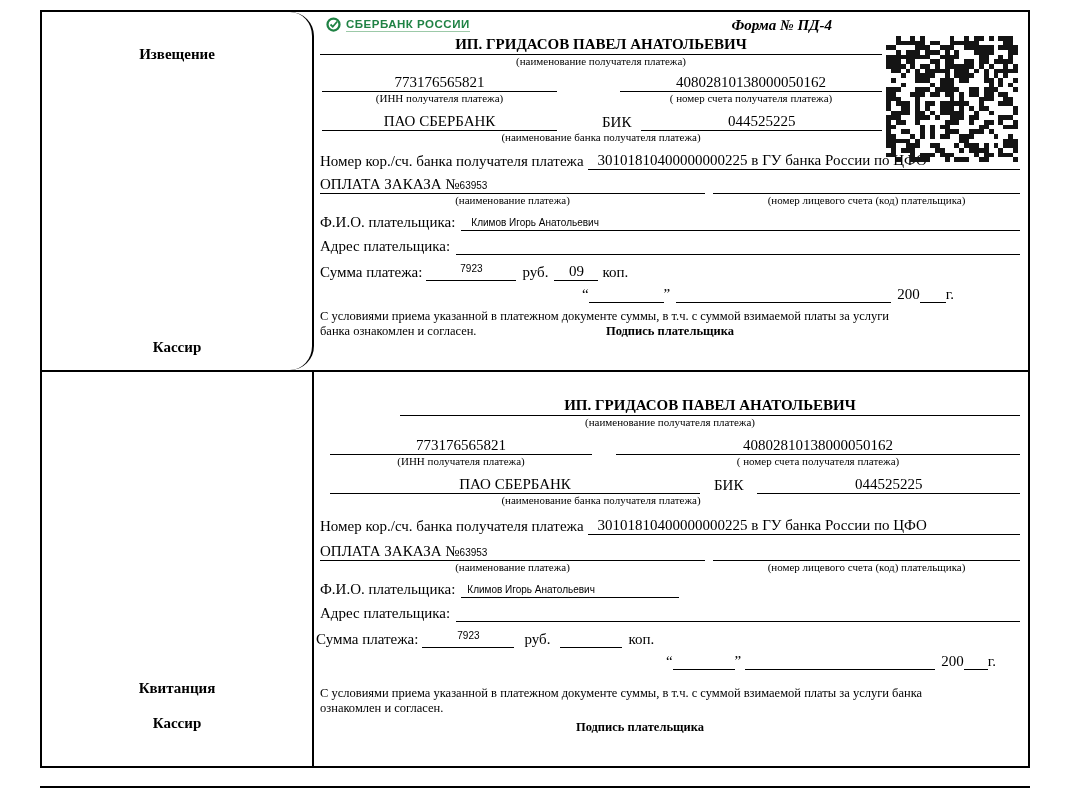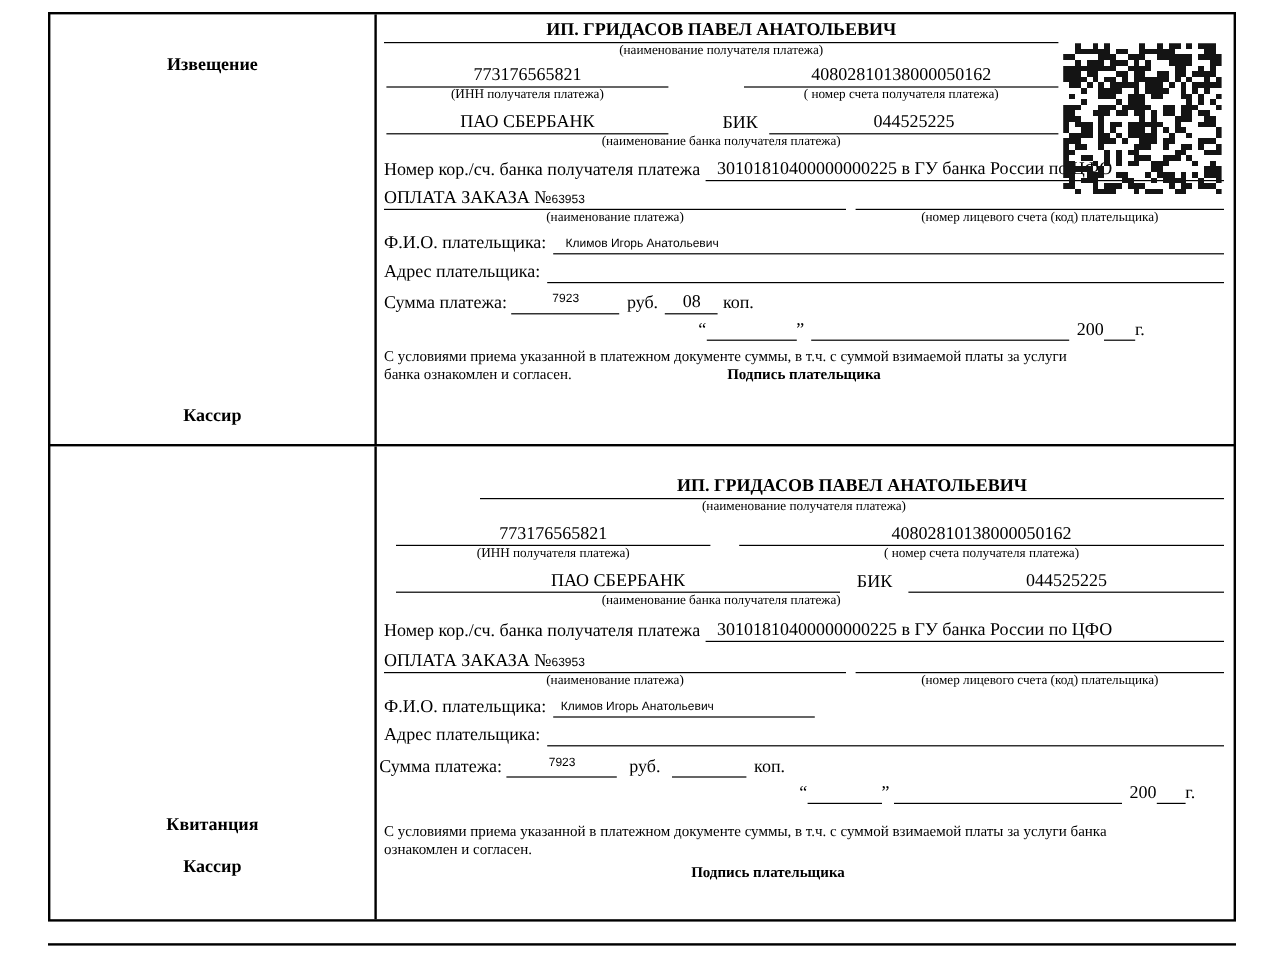--- a/index.html
+++ b/index.html
@@ -6,21 +6,21 @@
   html,body { background:#fff; }
   body {
     width:1073px; height:807px; position:relative;
     font-family:"Liberation Serif", serif; color:#000; font-size:15px;
   }
   .sheet { position:absolute; left:40px; top:10px; width:990px; }
   .box { display:flex; border:2px solid #000; background:#fff; }
   .box.top { height:362px; }
   .box.bottom { height:398px; margin-top:-2px; }
   .stub { width:272px; border-right:2px solid #000; display:flex; flex-direction:column; align-items:center; font-weight:bold; }
-  .box.top .stub { padding-top:34px; }
+  .box.top .stub { padding-top:34px;border-radius:24px; }
   .box.top .cashier { margin-top:auto; margin-bottom:14px; }
   .box.bottom .stub { justify-content:flex-end; padding-bottom:34px; }
   .box.bottom .stub-title { margin-bottom:18px; }
   .content { flex:1; position:relative; padding:3px 8px 4px 6px; }
   .row { display:flex; align-items:flex-end; }
   .u { border-bottom:1px solid #000; min-height:18px; }
   .c { text-align:center; }
   .small { font-size:11px; line-height:13px; }
   .fill { font-family:"Liberation Sans","DejaVu Sans",sans-serif; font-size:10px; }
   .lw { width:562px; }
@@ -428,20 +428,30 @@
               <rect x="12" y="26" width="1" height="1"></rect>
               <rect x="14" y="26" width="1" height="1"></rect>
               <rect x="15" y="26" width="1" height="1"></rect>
               <rect x="16" y="26" width="1" height="1"></rect>
               <rect x="19" y="26" width="1" height="1"></rect>
               <rect x="20" y="26" width="1" height="1"></rect>
               <rect x="26" y="26" width="1" height="1"></rect>
             </g>
           </svg></div>
 
+      <div class="header-row">
+        <div class="logo">
+          <svg width="15" height="15" viewBox="0 0 20 20">
+            <circle cx="10" cy="10" r="8" fill="none" stroke="#1f8244" stroke-width="3"></circle>
+            <path d="M6 10 l3 3 l6 -7" fill="none" stroke="#1f8244" stroke-width="2.4"></path>
+          </svg>
+          <span class="logo-text">СБЕРБАНК РОССИИ</span>
+        </div>
+        <div class="form-number">Форма № ПД-4</div>
+      </div>
 
       <div class="title-line lw mt2">ИП. ГРИДАСОВ ПАВЕЛ АНАТОЛЬЕВИЧ</div>
       <div class="small c lw">(наименование получателя платежа)</div>
 
       <div class="row lw mt6">
         <div class="u c" style="width:235px;margin-left:2px">773176565821</div>
         <div style="flex:1"></div>
         <div class="u c" style="width:262px">40802810138000050162</div>
       </div>
       <div class="row lw">
@@ -485,21 +495,21 @@
 
       <div class="row mt6">
         <div style="white-space:nowrap">Адрес плательщика:</div>
         <div class="u" style="flex:1;margin-left:6px"></div>
       </div>
 
       <div class="row mt8">
         <div style="white-space:nowrap">Сумма платежа:</div>
         <div class="u c fill" style="width:90px;margin-left:4px">7923</div>
         <div style="margin:0 6px">руб.</div>
-        <div class="u c" style="width:44px">08</div>
+        <div class="u c" style="width:44px">09</div>
         <div style="margin-left:4px">коп.</div>
       </div>
 
       <div class="row mt4" style="justify-content:flex-end;margin-right:66px">
         <span>“</span>
         <span class="u" style="width:75px"></span>
         <span>”</span>
         <span class="u" style="width:215px;margin-left:6px"></span>
         <span style="margin-left:6px">200</span>
         <span class="u" style="width:26px"></span>

